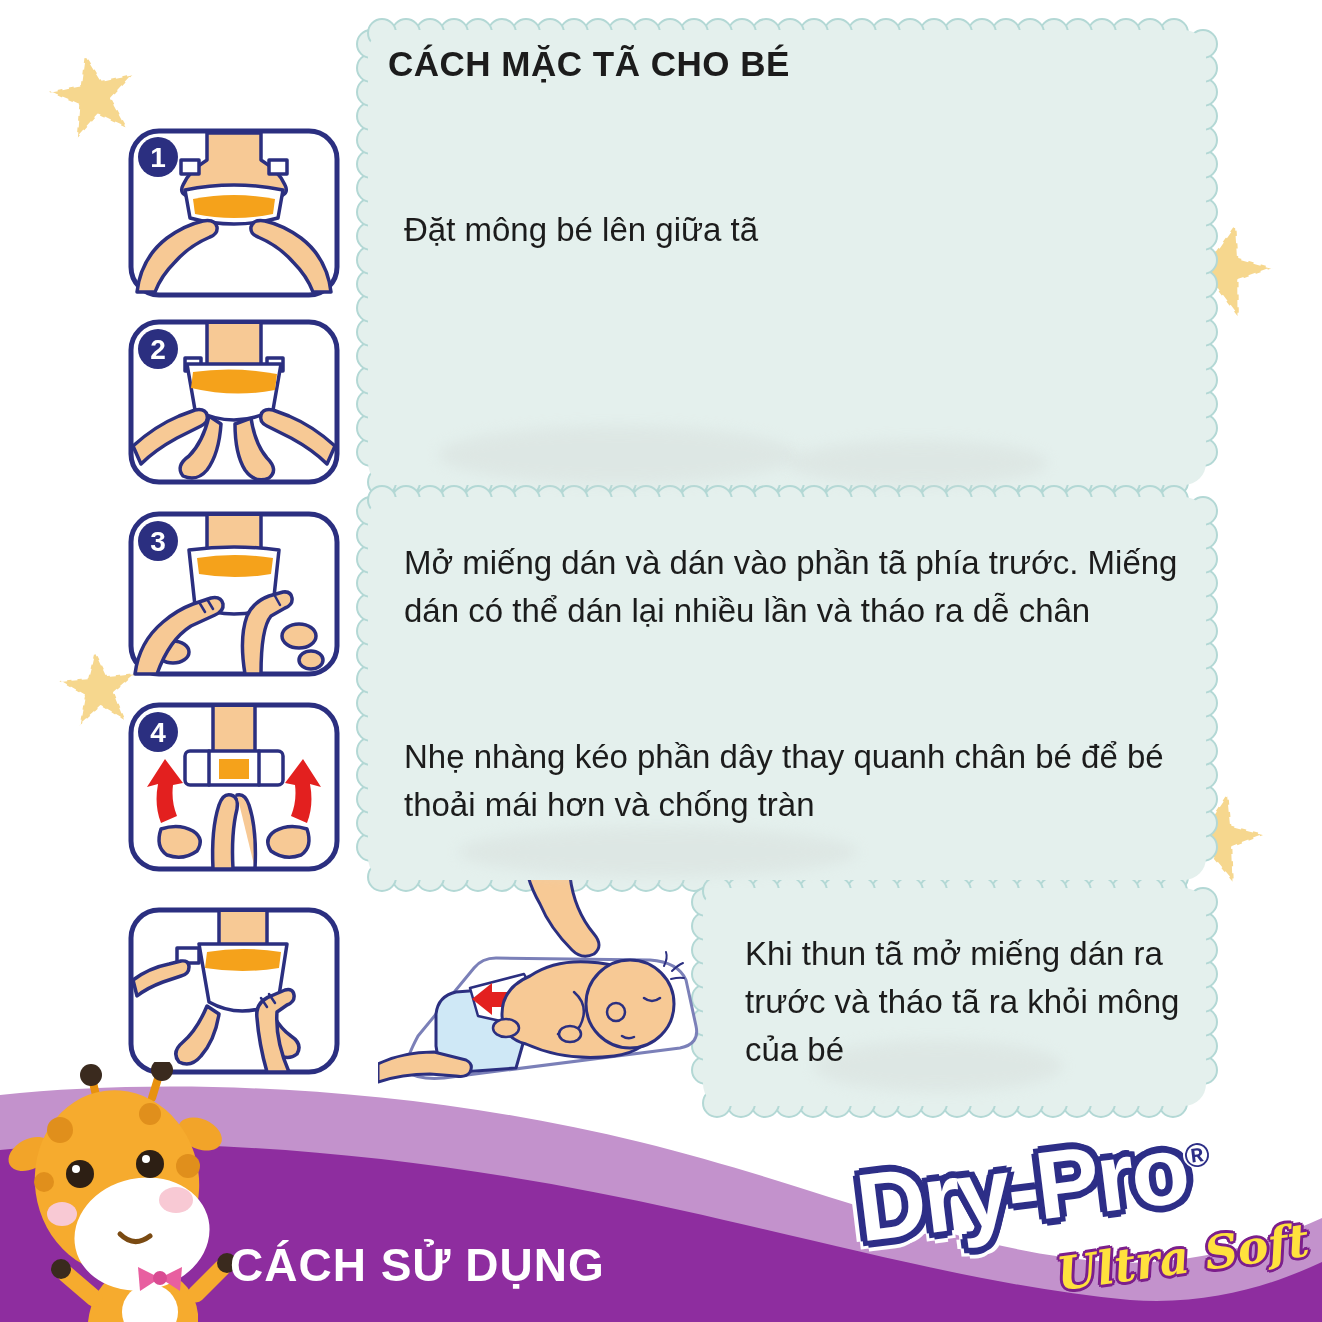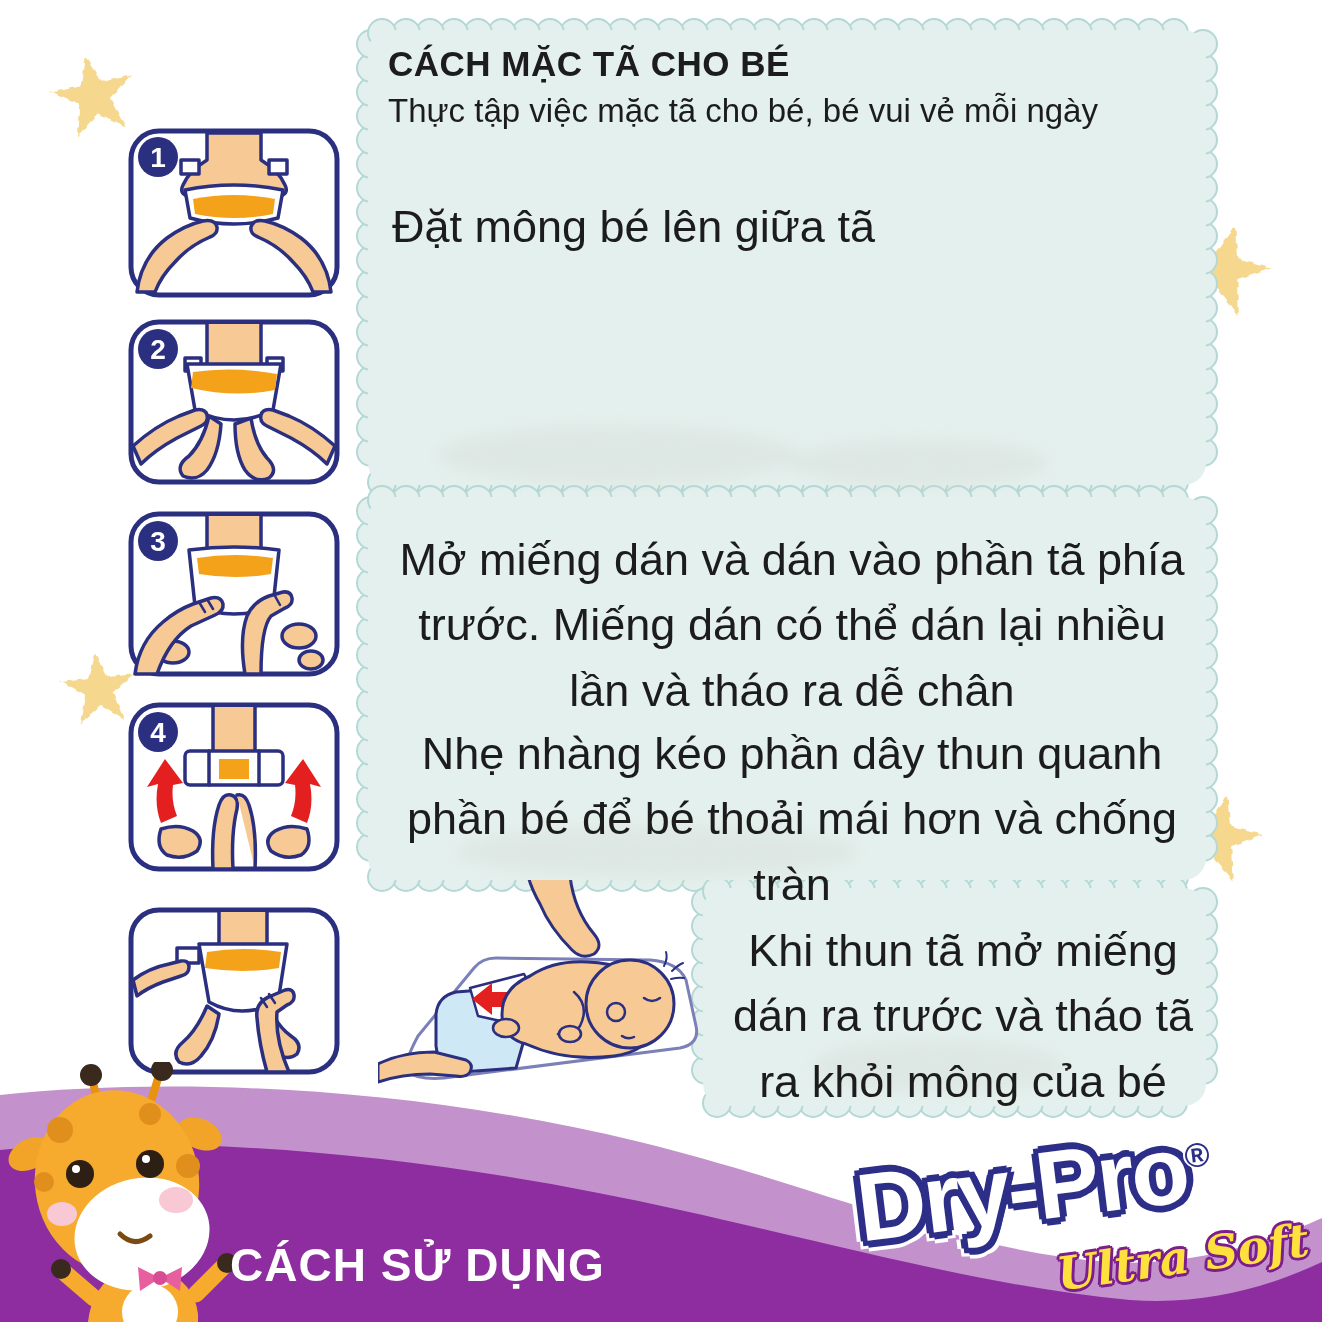--- a/index.html
+++ b/index.html
@@ -1,35 +1,35 @@
 <!DOCTYPE html>
 <html><head>
 <meta charset="utf-8">
 <style>
   html,body{margin:0;padding:0;background:#ffffff;}
   body{width:1322px;height:1322px;position:relative;overflow:hidden;
        font-family:"Liberation Sans","DejaVu Sans",sans-serif;color:#1c1c1c;}
-  .poster{position:absolute;inset:0;text-align:center;}
+  .poster{position:absolute;inset:0;}
 
   
   .cloud{position:absolute;--fill:#e4f0ed;--line:#b3d8d5;}
   .cloud .sc{position:absolute;width:26px;height:26px;border-radius:50%;
              background:var(--fill);border:2px solid var(--line);z-index:0;}
   .cloud-body{position:absolute;inset:0;background:var(--fill);border-radius:22px;z-index:1;}
   .cloud-content{position:absolute;inset:0;z-index:2;}
   .blob{position:absolute;border-radius:50%;background:#d6ddda;opacity:.45;filter:blur(7px);z-index:1;}
 
   .panel1{left:368px;top:30px;width:838px;height:455px;}
   .panel2{left:368px;top:497px;width:838px;height:383px;}
   .panel3{left:703px;top:888px;width:503px;height:218px;}
 
   .page-title{position:absolute;left:20px;top:14px;margin:0;
               font-size:35px;font-weight:bold;letter-spacing:.5px;}
   .subtitle{position:absolute;left:20px;top:62px;margin:0;font-size:33px;}
-  .step-text{position:absolute;left:20px;margin:4px;font-size:45px;line-height:1.45;max-width:800px;}
+  .step-text{position:absolute;left:20px;margin:16px;font-size:33px;line-height:1.45;max-width:800px;}
   .panel1 .t1{top:160px;}
   .panel1 .t2{top:308px;}
   .panel2 .t3{top:26px;}
   .panel2 .t4{top:220px;}
   .panel3 .t5{top:26px;left:26px;max-width:460px;}
 
   
   .step-icon{position:absolute;left:127px;width:214px;margin:0;}
   .icon1{top:126px;height:174px;}
   .icon2{top:318px;height:168px;}
@@ -197,21 +197,20 @@
       <i class="sc" style="left: 47px; top: -12px;"></i>
       <i class="sc" style="left: 23px; top: 437px;"></i>
       <i class="sc" style="left: 23px; top: -12px;"></i>
       <i class="sc" style="left: -1px; top: 437px;"></i>
       <i class="sc" style="left: -1px; top: -12px;"></i>
     <div class="cloud-body"></div>
     <span class="blob" style="left:70px;top:396px;width:360px;height:58px;"></span>
     <span class="blob" style="left:420px;top:410px;width:260px;height:46px;"></span>
     <div class="cloud-content">
       <h1 class="page-title">CÁCH MẶC TÃ CHO BÉ</h1>
-      <p class="subtitle">Thực tập việc mặc tã cho bé, bé vui vẻ mỗi ngày</p>
       <p class="step-text t1">Đặt mông bé lên giữa tã</p>
     </div>
   </section>
 
   <section class="cloud panel2">
       <i class="sc" style="left: 820px; top: 335px;"></i>
       <i class="sc" style="left: -12px; top: 335px;"></i>
       <i class="sc" style="left: 820px; top: 311px;"></i>
       <i class="sc" style="left: -12px; top: 311px;"></i>
       <i class="sc" style="left: 820px; top: 287px;"></i>
@@ -305,21 +304,21 @@
       <i class="sc" style="left: 47px; top: 365px;"></i>
       <i class="sc" style="left: 47px; top: -12px;"></i>
       <i class="sc" style="left: 23px; top: 365px;"></i>
       <i class="sc" style="left: 23px; top: -12px;"></i>
       <i class="sc" style="left: -1px; top: 365px;"></i>
       <i class="sc" style="left: -1px; top: -12px;"></i>
     <div class="cloud-body"></div>
     <span class="blob" style="left:90px;top:330px;width:400px;height:50px;"></span>
     <div class="cloud-content">
       <p class="step-text t3">Mở miếng dán và dán vào phần tã phía trước. Miếng dán có thể dán lại nhiều lần và tháo ra dễ chân</p>
-      <p class="step-text t4">Nhẹ nhàng kéo phần dây thun quanh phần bé để bé thoải mái hơn và chống tràn</p>
+      <p class="step-text t4">Nhẹ nhàng kéo phần dây thay quanh chân bé để bé thoải mái hơn và chống tràn</p>
     </div>
   </section>
 
   <section class="cloud panel3">
       <i class="sc" style="left: 485px; top: 167px;"></i>
       <i class="sc" style="left: -12px; top: 167px;"></i>
       <i class="sc" style="left: 485px; top: 143px;"></i>
       <i class="sc" style="left: -12px; top: 143px;"></i>
       <i class="sc" style="left: 485px; top: 119px;"></i>
       <i class="sc" style="left: -12px; top: 119px;"></i>

